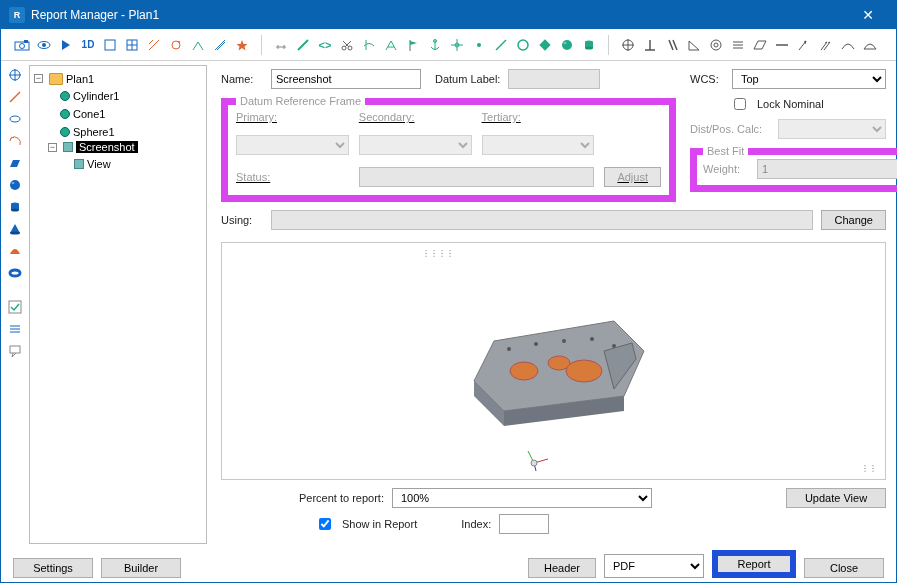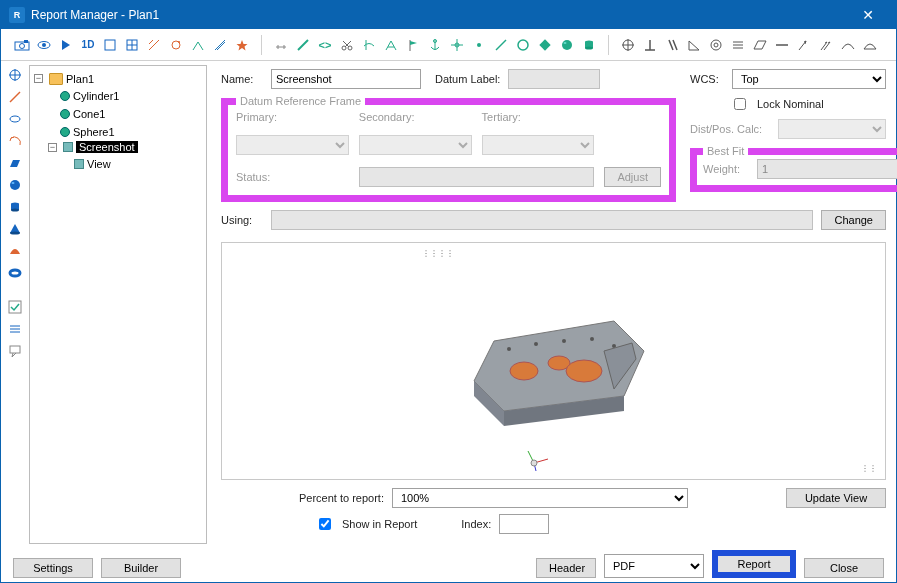--- a/index.html
+++ b/index.html
@@ -36,21 +36,21 @@
   .btn { background:#e1e1e1; border:1px solid #adadad; padding:3px 12px; cursor:pointer; }
   .btn:disabled { color:#9a9a9a; background:#e6e6e6; }
   .btn.primary { border:6px solid #1d4ed8; padding:2px 16px; }
   .preview { flex:1; border:1px solid #c8c8c8; margin: 6px 0 8px 0; background:#fff; position:relative; display:flex; align-items:center; justify-content:center; }
   .footer { height:34px; border-top: 0; display:flex; align-items:flex-end; padding: 4px 12px; gap:8px; }
   .footer .spacer { flex:1; }
   .chk { width:12px;height:12px; }
   .split { display:flex; gap:14px; }
   .split .left { flex:1; min-width:0; }
   .split .right { width:196px; }
-  .drf-grid { display:grid; grid-template-columns: 1fr 1fr 1fr auto; gap:12px 10px; align-items:center; }
+  .drf-grid { display:grid; grid-template-columns: 1fr 1fr 1fr auto; gap:12px 10px; align-items:center;text-decoration:underline; }
   .svgpart { display:block; }
   .tiny { font-size:8px; color:#666; position:absolute; }
 </style>
 </head>
 <body>
 
 <div class="window">
 
   <div class="titlebar">
     <div class="icon">R</div>
@@ -484,37 +484,37 @@
             <line x1="12" y1="18" x2="6" y2="6" stroke="#3a3"></line>
             <line x1="12" y1="18" x2="14" y2="26" stroke="#33c"></line>
           <circle cx="12" cy="18" r="3" fill="#ddd" stroke="#888"></circle>
         </svg>
         <span class="tiny" style="bottom:6px;right:8px">⋮⋮</span>
       </div>
 
       <div class="row">
         <div style="width:70px"></div>
         <span class="lbl">Percent to report:</span>
-        <select style="width:296px"><option>100%</option></select>
+        <select style="width:260px"><option>100%</option></select>
         <div style="flex:1"></div>
         <button class="btn" style="width:100px">Update View</button>
       </div>
 
       <div class="row">
         <div style="width:86px"></div>
         <input type="checkbox" class="chk" checked="" style="">
         <span class="lbl">Show in Report</span>
         <span class="lbl" style="margin-left:36px">Index:</span>
         <input type="text" style="width: 50px;" value="">
       </div>
     </div>
   </div>
 
   <div class="footer">
     <button class="btn" style="width:80px">Settings</button>
     <button class="btn" style="width:80px">Builder</button>
     <div class="spacer"></div>
-    <button class="btn" style="width:60px">Header</button>
+    <button class="btn" style="width:68px">Header</button>
     <select style="width:100px;height:24px"><option>PDF</option></select>
     <button class="btn primary" style="width:84px">Report</button>
     <button class="btn" style="width:80px">Close</button>
   </div>
 </div>
 
 </body></html>

